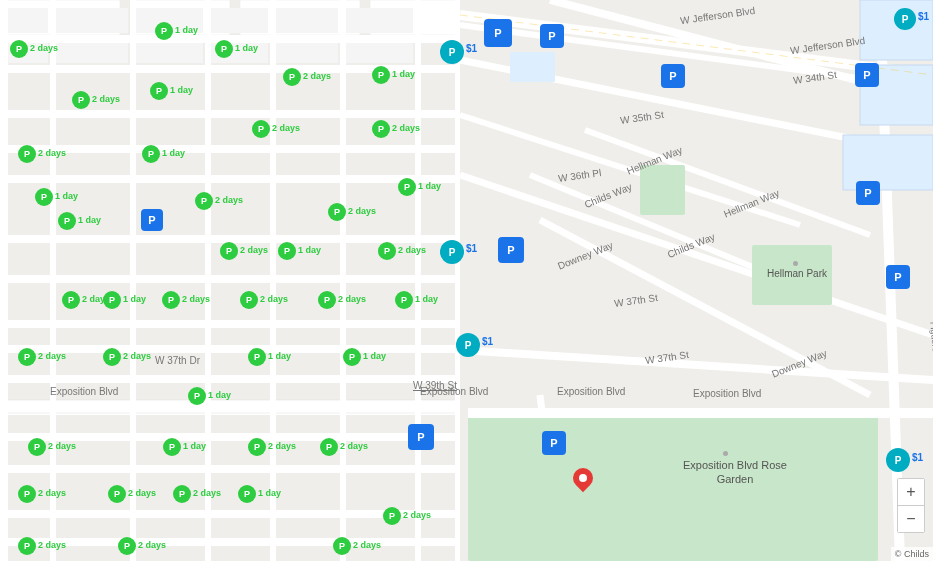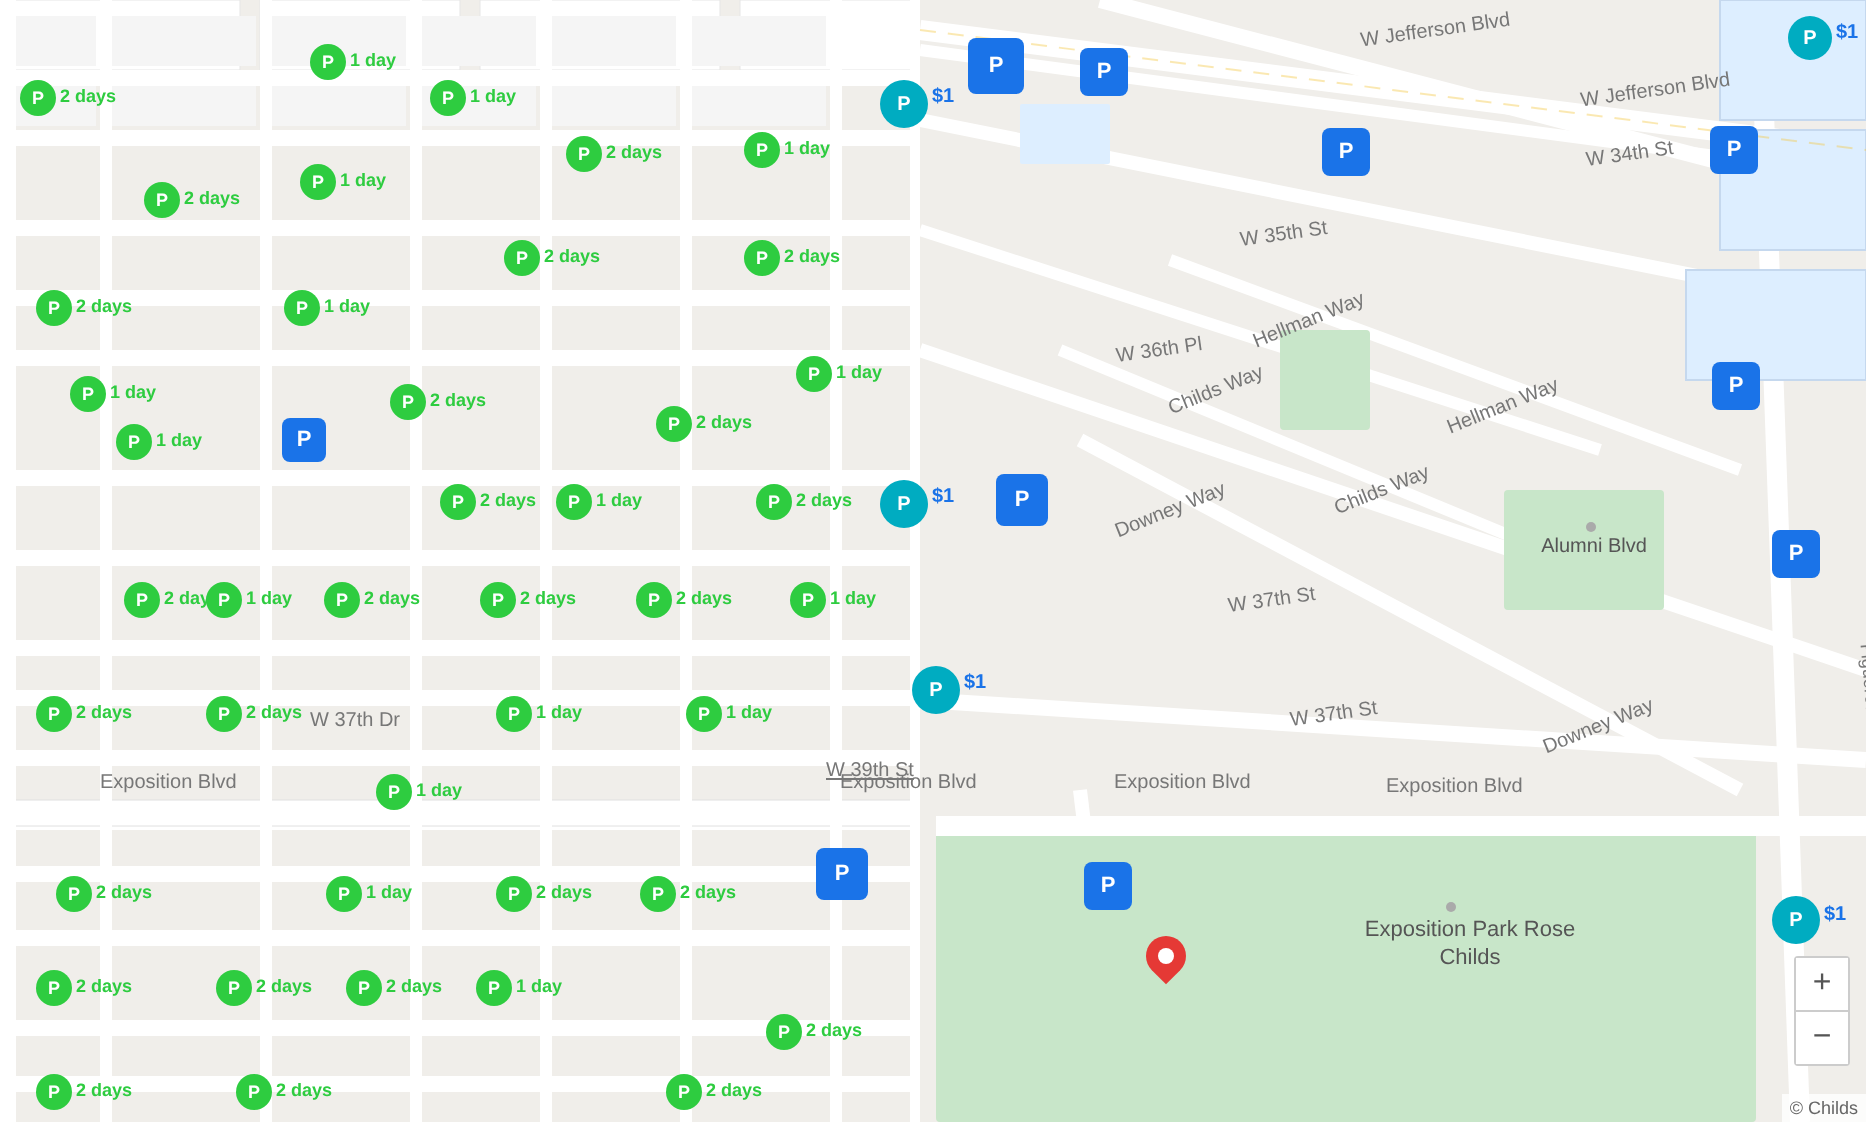--- a/index.html
+++ b/index.html
@@ -252,24 +252,24 @@
   <div class="road-label" style="left:614px;top:295px;transform:rotate(-8deg);">W 37th St</div>
   <div class="road-label" style="left:645px;top:352px;transform:rotate(-8deg);">W 37th St</div>
   <div class="road-label" style="left:625px;top:155px;transform:rotate(-22deg);">Hellman Way</div>
   <div class="road-label" style="left:722px;top:198px;transform:rotate(-22deg);">Hellman Way</div>
   <div class="road-label" style="left:583px;top:190px;transform:rotate(-22deg);">Childs Way</div>
   <div class="road-label" style="left:666px;top:240px;transform:rotate(-22deg);">Childs Way</div>
   <div class="road-label" style="left:556px;top:250px;transform:rotate(-22deg);">Downey Way</div>
   <div class="road-label" style="left:770px;top:358px;transform:rotate(-22deg);">Downey Way</div>
   <div class="road-label" style="left:912px;top:340px;transform:rotate(85deg);font-size:9px;">Figueroa St</div>
 
-  <div style="position:absolute;left:762px;top:268px;font-size:10px;color:#555;text-align:center;width:70px;">Alumni Blvd</div>
+  <div style="position:absolute;left:762px;top:268px;font-size:10px;color:#555;text-align:center;width:70px;">Hellman Park</div>
   <div style="position:absolute;left:793px;top:261px;width:5px;height:5px;background:#aaa;border-radius:50%;"></div>
 
-  <div style="position:absolute;left:680px;top:458px;font-size:11px;color:#555;text-align:center;width:110px;line-height:1.3;">Exposition Park Rose Childs</div>
+  <div style="position:absolute;left:680px;top:458px;font-size:11px;color:#555;text-align:center;width:110px;line-height:1.3;">Exposition Blvd Rose Garden</div>
   <div style="position:absolute;left:723px;top:451px;width:5px;height:5px;background:#aaa;border-radius:50%;"></div>
 
   <div class="parking-green" style="left:10px;top:40px;">P</div>
   <div class="parking-label" style="left:30px;top:43px;">2 days</div>
 
   <div class="parking-green" style="left:155px;top:22px;">P</div>
   <div class="parking-label" style="left:175px;top:25px;">1 day</div>
 
   <div class="parking-green" style="left:215px;top:40px;">P</div>
   <div class="parking-label" style="left:235px;top:43px;">1 day</div>

